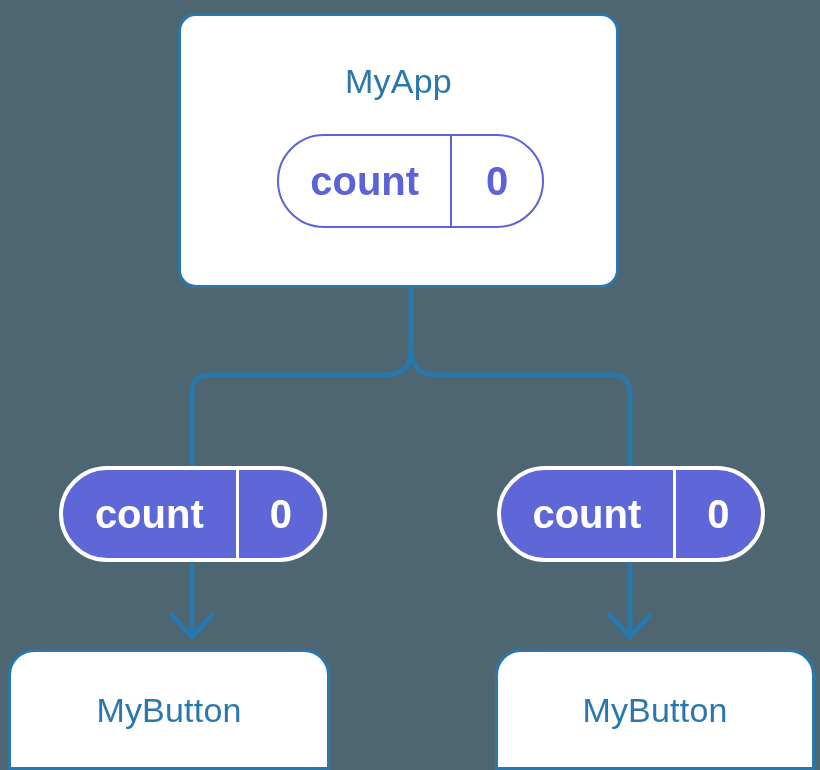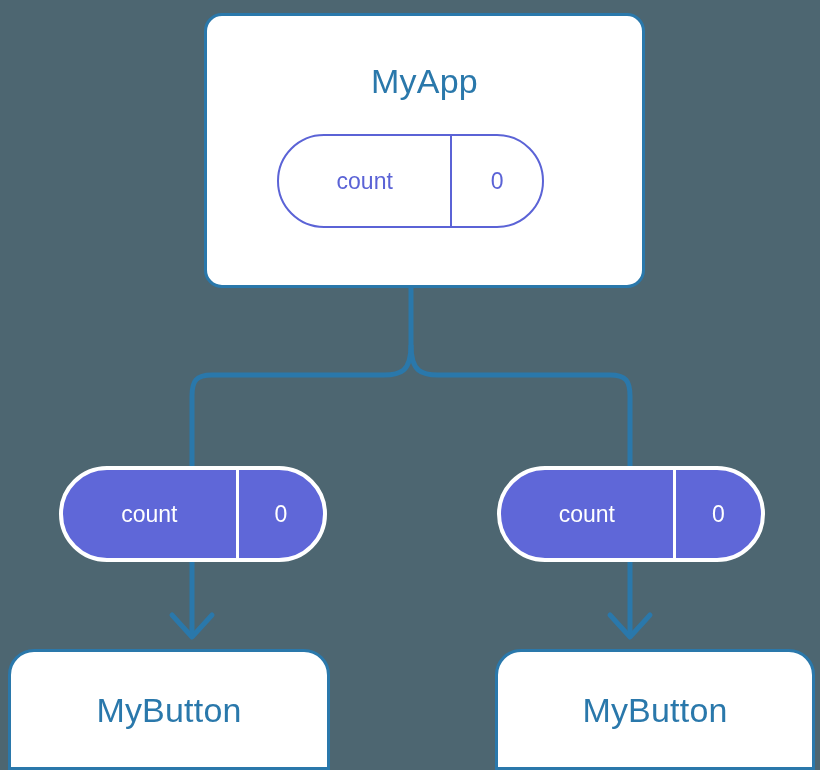--- a/index.html
+++ b/index.html
@@ -38,21 +38,21 @@
   .comp-title {
     color: #2a78ab;
     font-size: 34px;
     font-weight: 400;
     text-align: center;
     letter-spacing: 0.2px;
     line-height: 1;
   }
 
   #app-box {
-    left: 204px;
+    left: 178px;
     top: 13px;
     width: 441px;
     height: 275px;
     border-radius: 18px;
   }
   #app-box .comp-title {
     margin-top: 48px;
   }
 
   #btn-box-left {
@@ -83,23 +83,24 @@
     align-items: stretch;
     box-sizing: border-box;
     border-radius: 999px;
     overflow: hidden;
   }
   .pill .pill-key,
   .pill .pill-val {
     display: flex;
     align-items: center;
     justify-content: center;
-    font-size: 23px;
+    font-size: 40px;
     line-height: 1;
     box-sizing: border-box;
+    font-weight: bold;
   }
 
   
   .pill.outlined {
     border: 2px solid #5b63d6;
     background: #ffffff;
   }
   .pill.outlined .pill-key,
   .pill.outlined .pill-val {
     color: #5b63d6;

